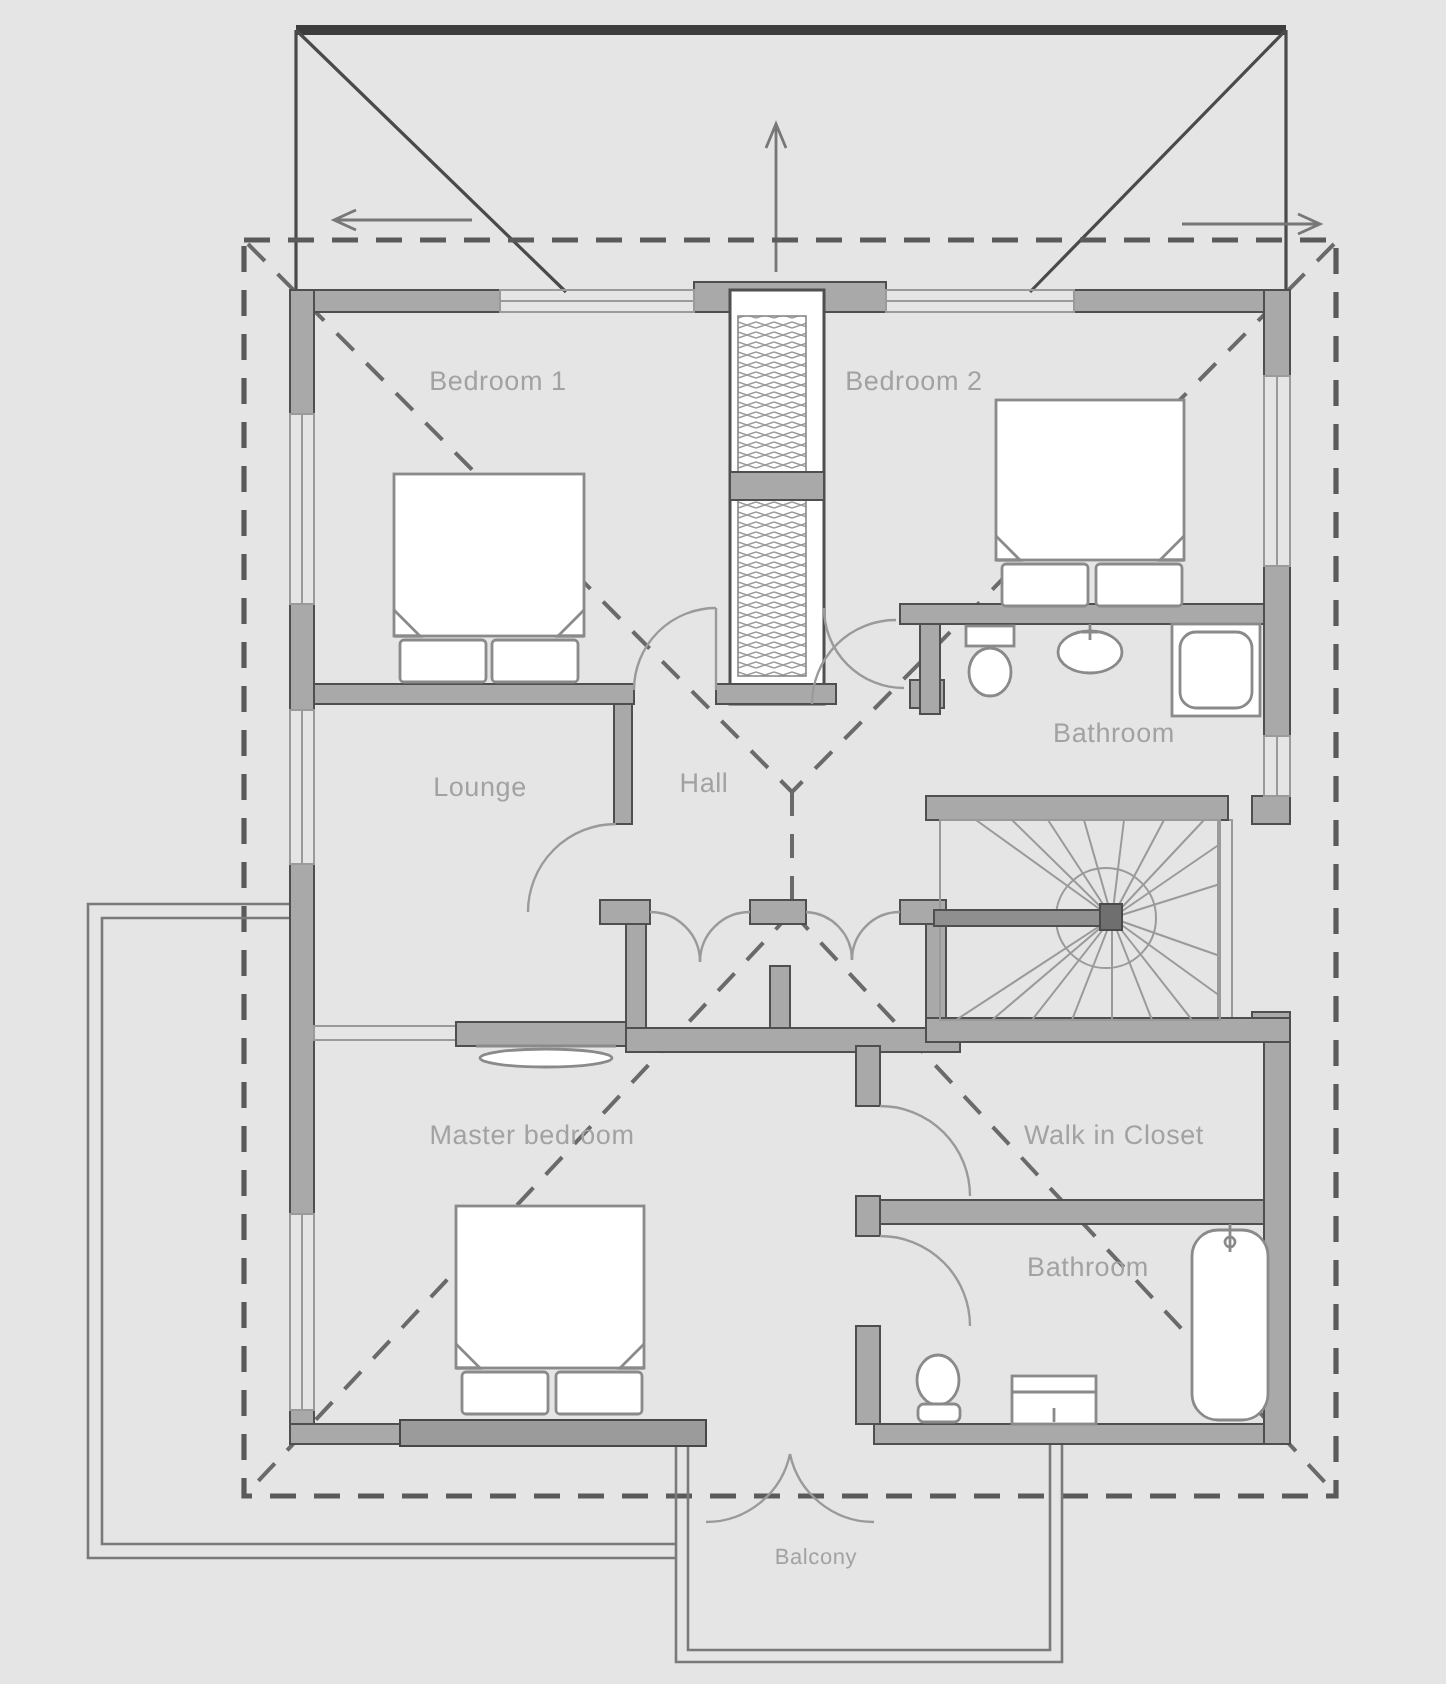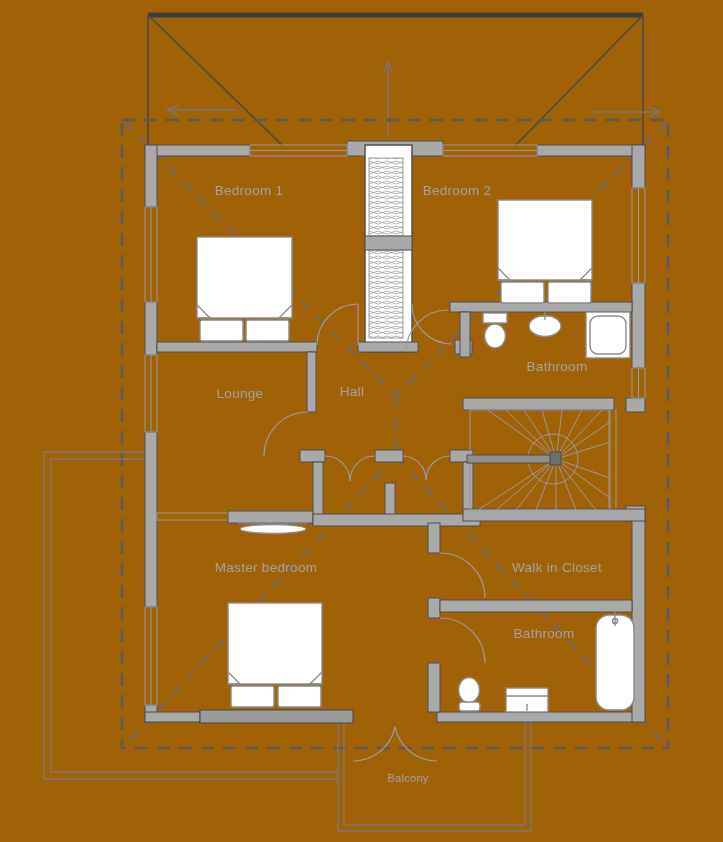--- a/index.html
+++ b/index.html
@@ -1,16 +1,16 @@
 <!DOCTYPE html>
 <html><head>
 <meta charset="utf-8">
 <style>
   html,body{margin:0;padding:0;background:#fff;}
-  .stage{position:relative;width:723px;height:842px;background:#a16207;overflow:hidden;
+  .stage{position:relative;width:723px;height:842px;background:#e5e5e5;overflow:hidden;
          font-family:"Liberation Sans",sans-serif;text-decoration:underline;}
   svg{position:absolute;left:0;top:0;}
   svg text{font-family:"Liberation Sans",sans-serif;font-size:13.5px;letter-spacing:.3px;}
   svg text.small{font-size:11px;}
   .wall{fill:#a9a9a9;stroke:#4f4f4f;stroke-width:1;}
   .wallband{fill:#9b9b9b;stroke:#474747;stroke-width:1;}
   .thin{stroke:#8a8a8a;stroke-width:1.2;fill:none;}
   .thin2{stroke:#9a9a9a;stroke-width:1;fill:none;}
   .fix{stroke:#8a8a8a;stroke-width:1.4;fill:#ffffff;}
   .fixnf{stroke:#8a8a8a;stroke-width:1.4;fill:none;}

